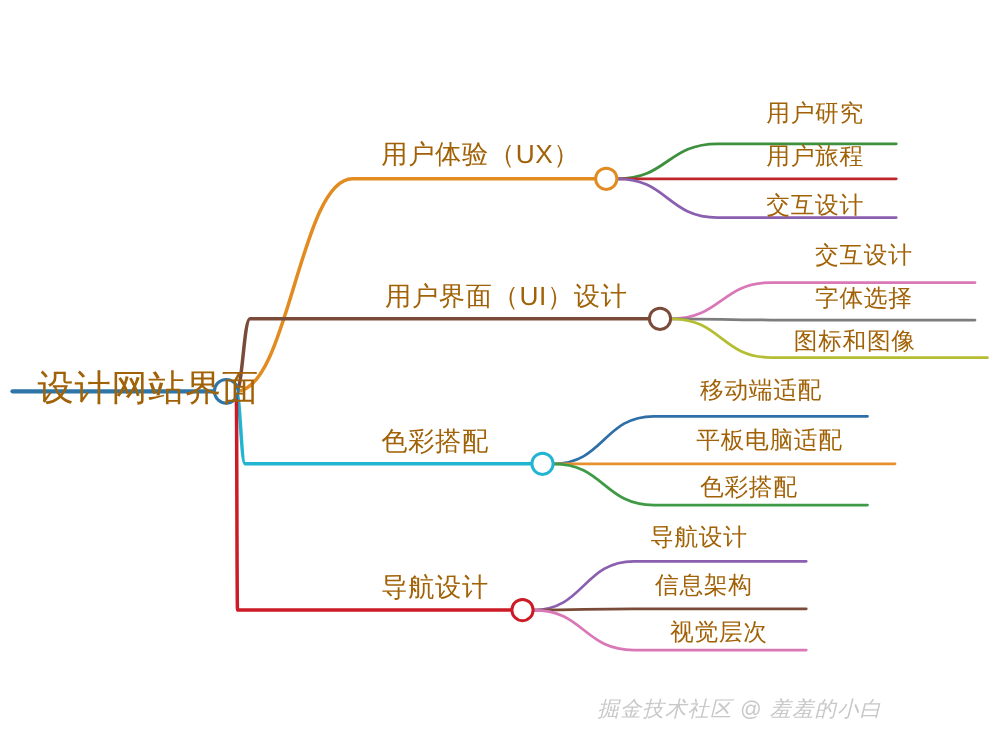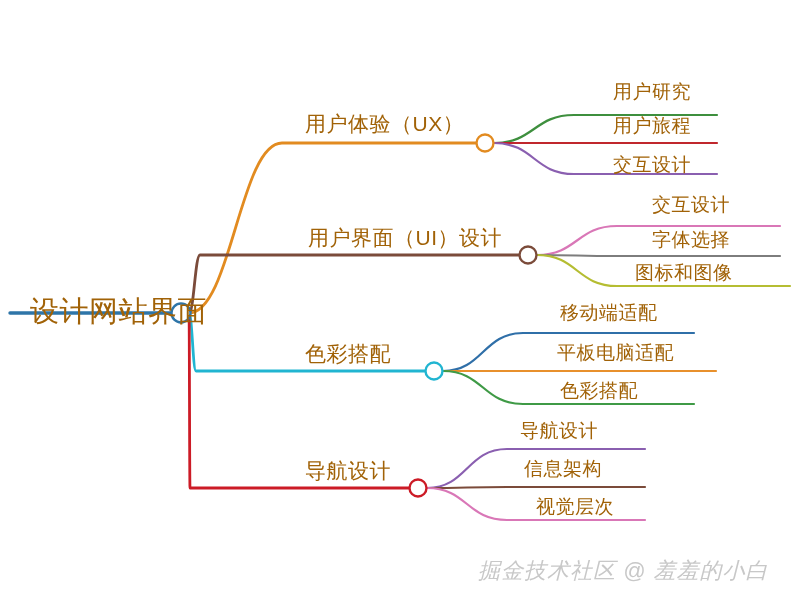--- a/index.html
+++ b/index.html
@@ -40,21 +40,21 @@
   .label-branch {
     font-size: 21px;
   }
   .label-leaf {
     font-size: 19px;
   }
   .watermark {
     position: absolute;
     left: 478px;
     top: 556px;
-    font-size: 22px;
+    font-size: 17px;
     color: #c8c8c8;
     white-space: nowrap;
     letter-spacing: 1px;
     font-style: italic;
   }
 </style>
 </head>
 <body>
 
 <div id="mindmap-root">

